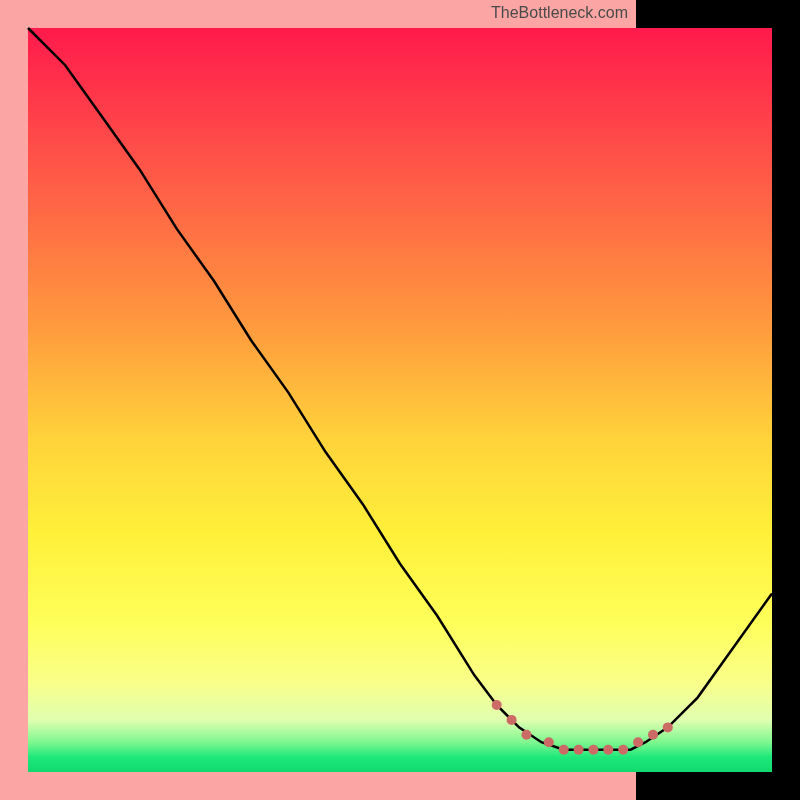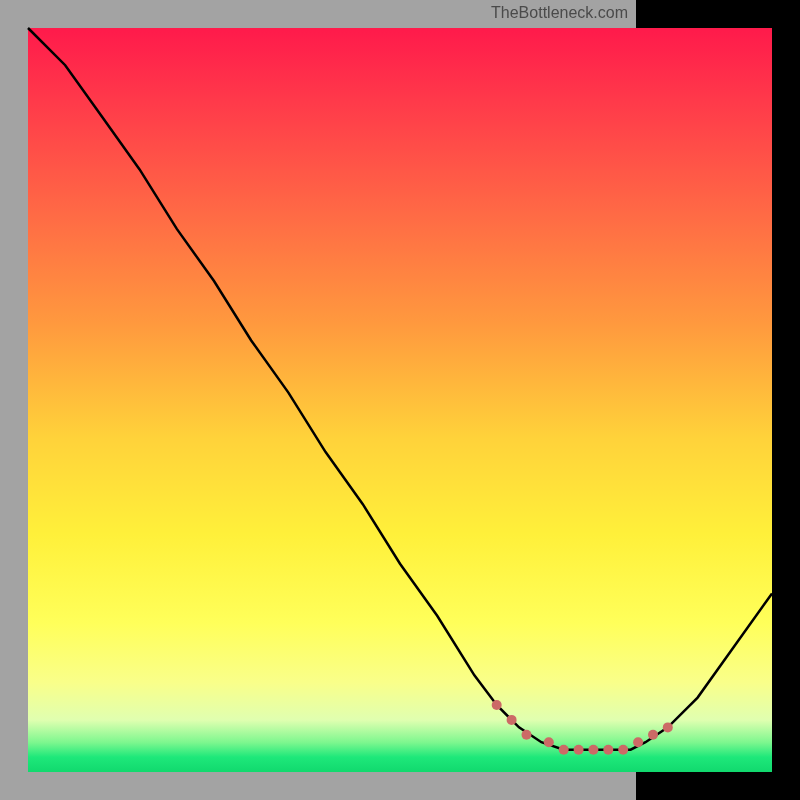--- a/index.html
+++ b/index.html
@@ -1,16 +1,16 @@
 <!DOCTYPE html>
 <html><head>
 <meta charset="utf-8">
 <style>
   html,body{margin:0;padding:0;width:800px;height:800px;background:#000;overflow:hidden}
-  .outer{position:absolute;left:0;top:0;width:636px;height:800px;background:#a3a3a3}
+  .outer{position:absolute;left:0;top:0;width:636px;height:800px;background:#fca5a5}
   .plot{position:absolute;left:28px;top:28px;width:744px;height:744px;
     background:linear-gradient(to bottom,
       #ff1a4b 0%,
       #ff3a4a 10%,
       #ff6a45 25%,
       #ff9a3e 40%,
       #ffd23a 55%,
       #fff03a 68%,
       #ffff5a 80%,
       #f9ff8a 88%,

